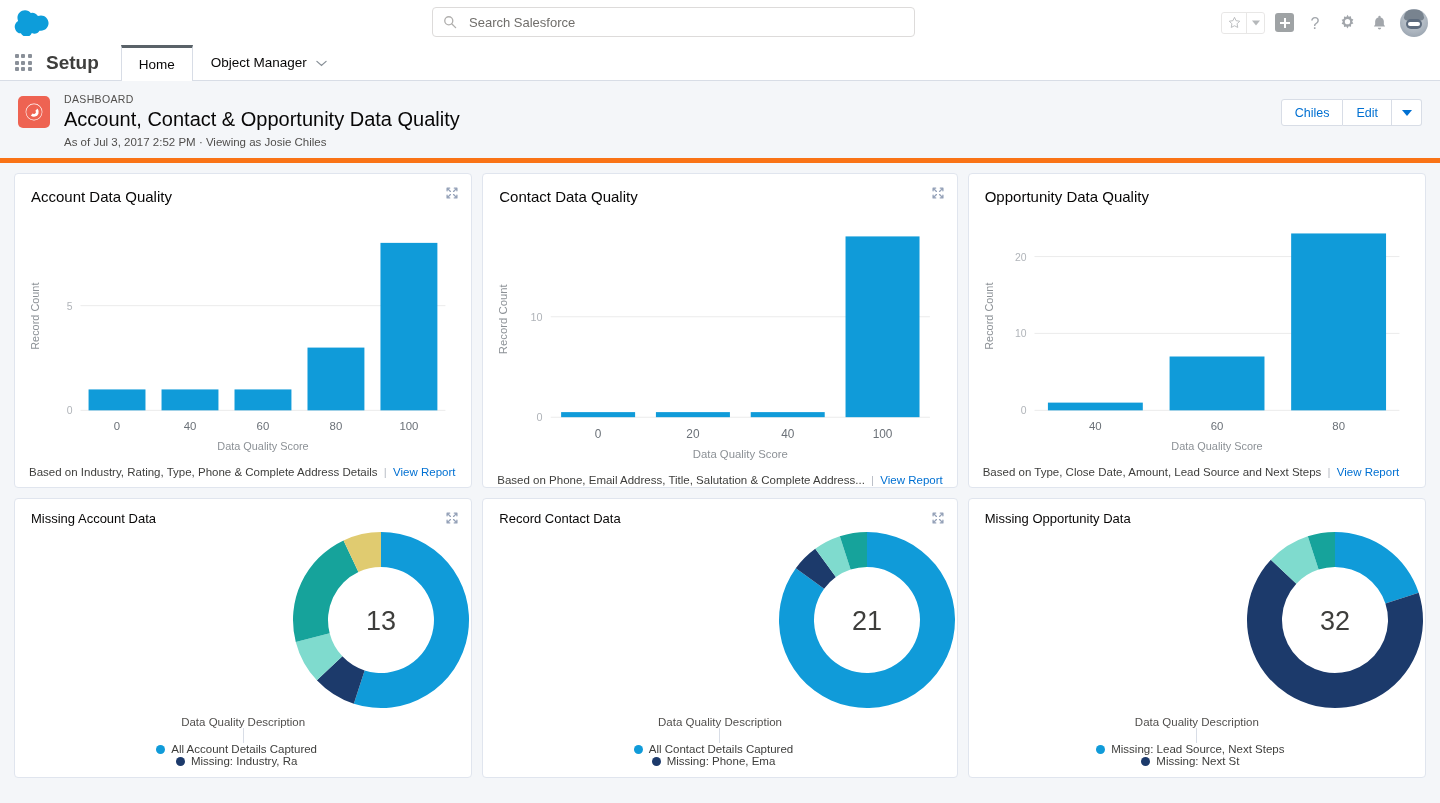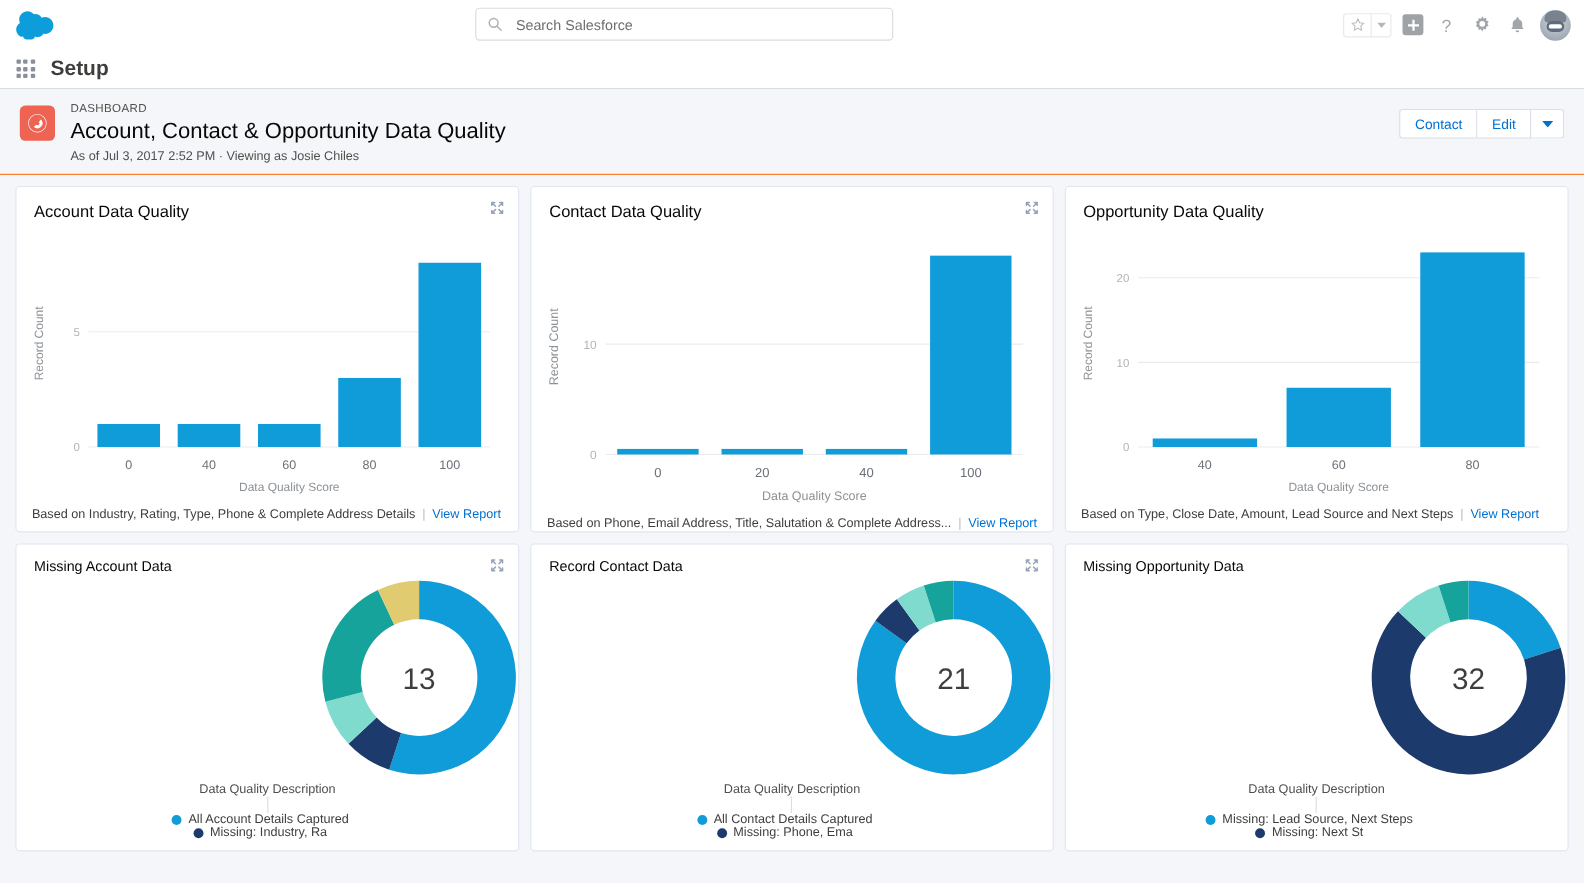--- a/index.html
+++ b/index.html
@@ -13,21 +13,21 @@
 
   
   .global-header {
     height: 45px; background: #fff;
     display: flex; align-items: center;
     position: relative;
   }
   .sf-logo { margin-left: 14px; width: 40px; height: 30px; display: flex; align-items: center; }
   .search-wrap {
     position: absolute; left: 432px; top: 7px;
-    width: 380px; height: 30px;
+    width: 483px; height: 30px;
   }
   .search-box {
     width: 100%; height: 30px;
     border: 1px solid #dddbda; border-radius: 4px;
     background: #fff; display: flex; align-items: center;
     padding: 0 10px;
   }
   .search-icon { width: 14px; height: 14px; flex: 0 0 auto; opacity: .55; }
   .search-input {
     border: 0; outline: 0; flex: 1;
@@ -90,21 +90,21 @@
     border-left: 1px solid #d8dde6; border-right: 1px solid #d8dde6;
     border-top: 3px solid #5a6268; background: #fff;
     margin-bottom: -1px; z-index: 2;
   }
   .nav-tab .caret-dn { margin-left: 9px; opacity: .7; }
 
   
   .page-header {
     background: #f4f6f9; padding: 12px 18px 10px 18px;
     display: flex; align-items: flex-start;
-    border-bottom: 1px solid #f97316;
+    border-bottom: 5px solid #f97316;
   }
   .dash-icon {
     width: 32px; height: 32px; border-radius: 5px;
     background: #ee6352; display: flex; align-items: center; justify-content: center;
     flex: 0 0 auto; margin-top: 3px;
   }
   .header-text { margin-left: 14px; flex: 1; }
   .eyebrow {
     font-size: 10.5px; color: #514f4d; letter-spacing: .35px;
   }
@@ -252,37 +252,50 @@
         <i></i>
         <i></i>
         <i></i>
         <i></i>
         <i></i>
         <i></i>
         <i></i>
     </span>
   </div>
   <div class="setup-label">Setup</div>
+  <div class="nav-tabs">
+    <div class="nav-tab active">
+      <span>Home</span>
+    </div>
+    <div class="nav-tab">
+      <span>Object Manager</span>
+      <span class="caret-dn">
+        <svg width="11" height="7" viewBox="0 0 12 7" fill="none" stroke="#55606b" stroke-width="1.4">
+            <path d="M1 1.2 L6 5.6 L11 1.2" stroke-linecap="round"></path>
+          </svg>
+      </span>
+    </div>
+  </div>
 </div>
 
 <div class="page-header">
   <div class="dash-icon">
     <svg width="20" height="20" viewBox="0 0 20 20">
       <circle cx="10" cy="10" r="8.4" fill="#fff"></circle>
       <path d="M10 2.2a7.8 7.8 0 100 15.6 7.8 7.8 0 000-15.6zm0 3.1a4.7 4.7 0 11-3.2 8.1l2.1-2.2a1.6 1.6 0 102.3-2.3l2.1-2.2A4.7 4.7 0 0010 5.3z" fill="#ee6352"></path>
       <circle cx="10" cy="10" r="1.7" fill="#ee6352"></circle>
     </svg>
   </div>
   <div class="header-text">
     <div class="eyebrow">DASHBOARD</div>
     <div class="page-title">Account, Contact &amp; Opportunity Data Quality</div>
     <div class="page-sub">As of Jul 3, 2017 2:52 PM · Viewing as Josie Chiles</div>
   </div>
   <div class="header-actions">
-    <button class="btn">Contact</button>
+    <button class="btn">Chiles</button>
     <button class="btn">Edit</button>
     <button class="btn btn-caret">
       <svg width="10" height="6" viewBox="0 0 10 6">
           <path d="M0 0 L5 6 L10 0 Z" fill="#0070d2"></path>
         </svg>
     </button>
   </div>
 </div>
 
 <div class="dash-grid" id="grid">

